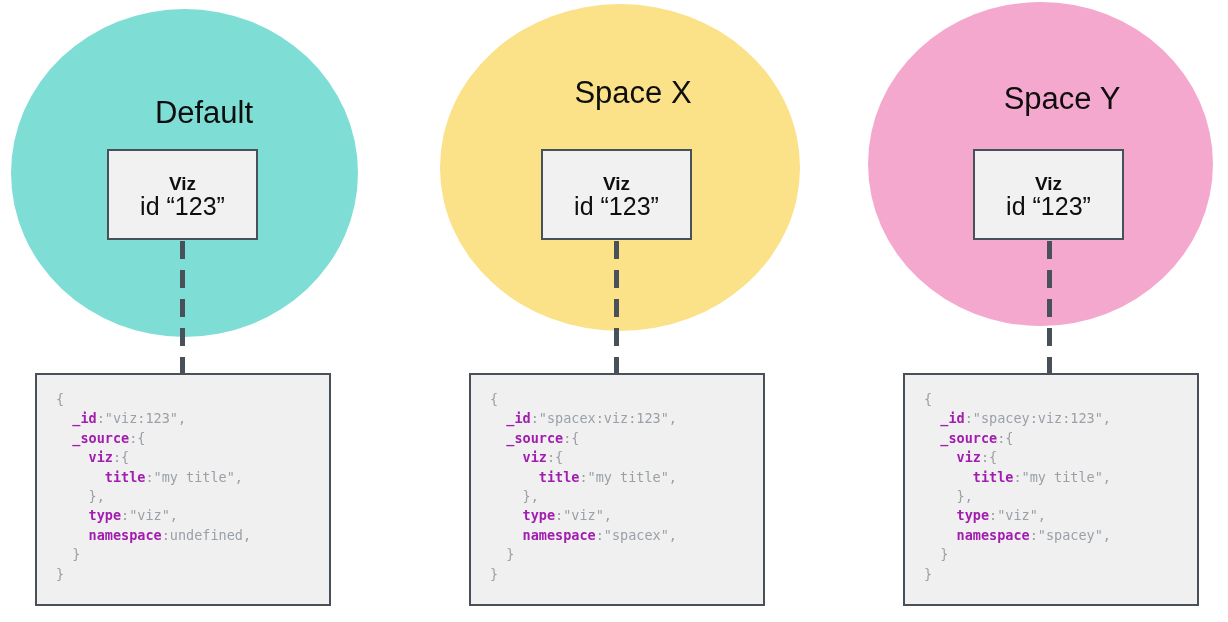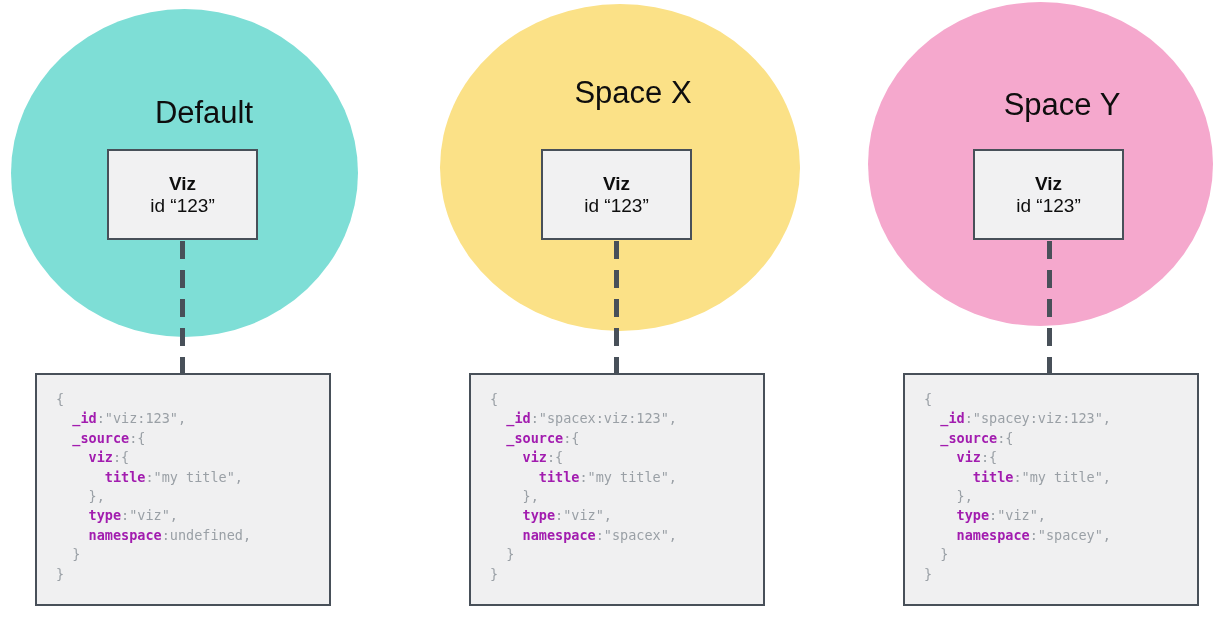--- a/index.html
+++ b/index.html
@@ -24,39 +24,39 @@
     position: absolute;
     transform: translateX(-50%);
     margin: 16px;
     font-size: 31px;
     font-weight: normal;
     color: #0e0e0e;
     white-space: nowrap;
   }
   .col0 .col-title { left: 188px;  top: 79px; }
   .col1 .col-title { left: 617px;  top: 59px; }
-  .col2 .col-title { left: 1046px; top: 71px; }
+  .col2 .col-title { left: 1046px; top: 65px; }
 
   .viz-box {
     position: absolute;
     width: 151px;
     height: 91px;
     background: #f1f1f2;
     border: 2px solid #485059;
     display: flex;
     flex-direction: column;
     align-items: center;
     justify-content: center;
     color: #0e0e0e;
   }
   .col0 .viz-box { left: 107px; top: 149px; }
   .col1 .viz-box { left: 541px; top: 149px; }
   .col2 .viz-box { left: 973px; top: 149px; }
   .viz-title { font-weight: bold; font-size: 19px; line-height: 22px; }
-  .viz-id    { font-size: 19px; line-height: 22px; }
+  .viz-id    { font-size: 25px; line-height: 22px; }
 
   .connector {
     position: absolute;
     width: 5px;
     background-image: repeating-linear-gradient(
       to bottom, #485059 0 18px, transparent 18px 29px);
   }
   .col0 .connector { left: 180px;  top: 241px; height: 132px; }
   .col1 .connector { left: 614px;  top: 241px; height: 132px; }
   .col2 .connector { left: 1047px; top: 241px; height: 132px; }

